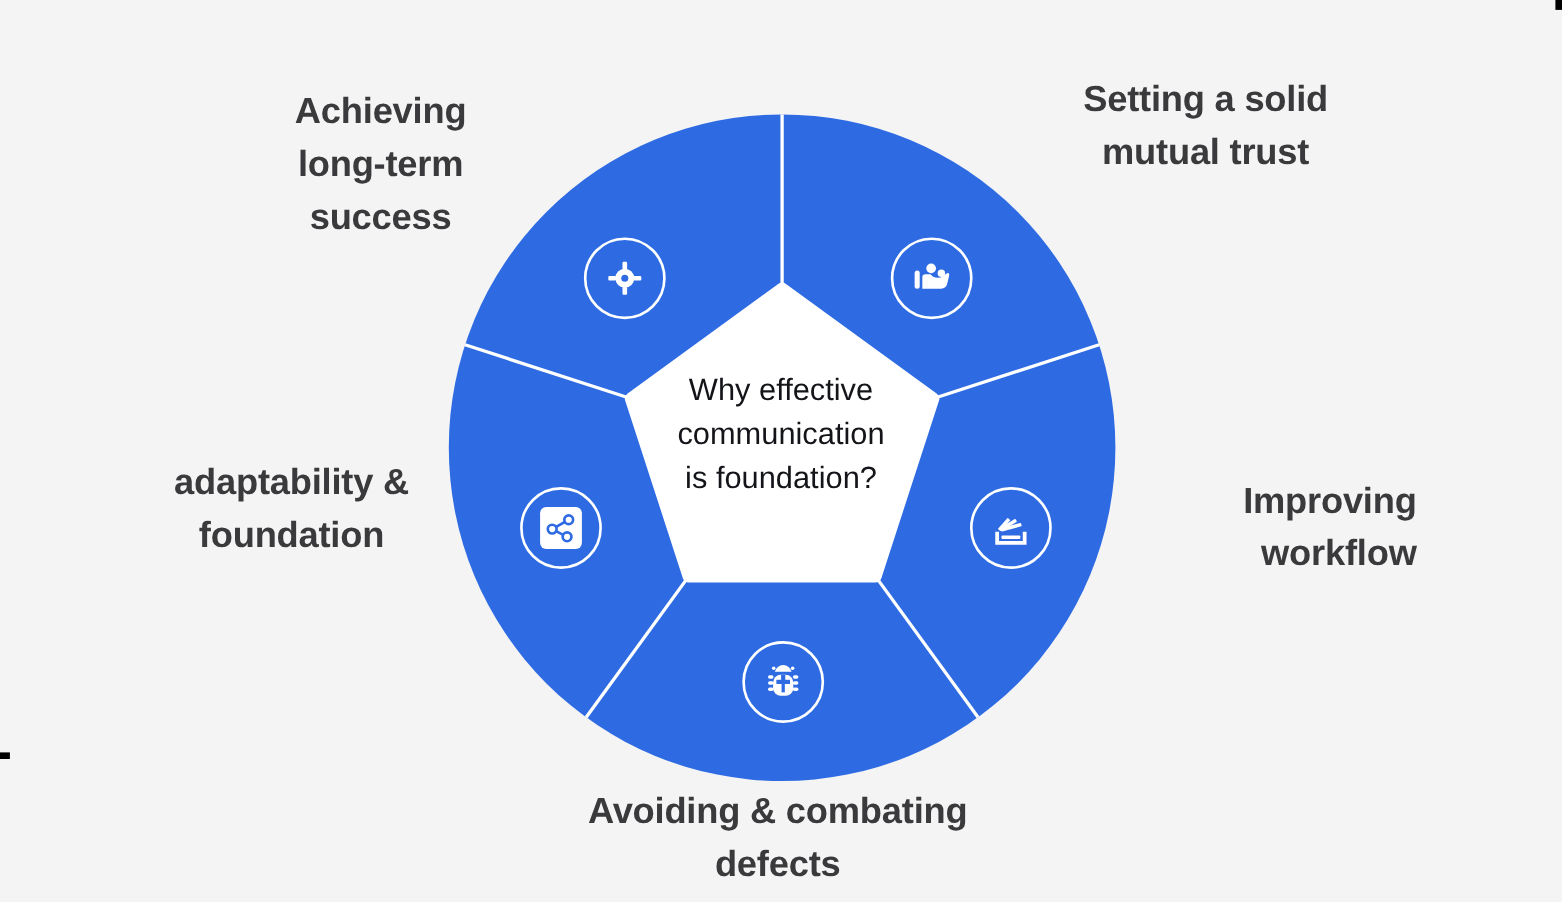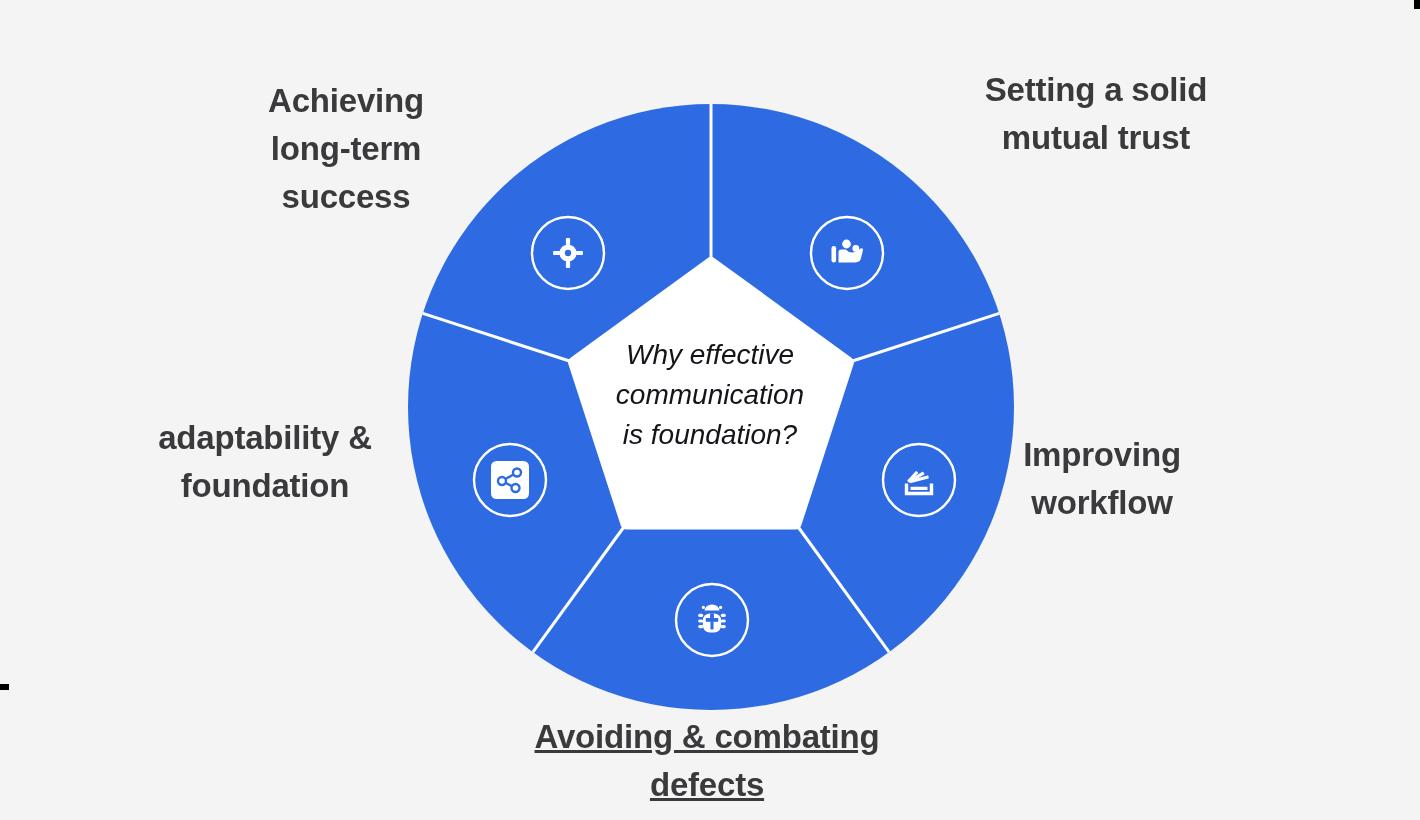--- a/index.html
+++ b/index.html
@@ -36,27 +36,26 @@
     position: absolute;
     left: 710px;
     top: 335px;
     transform: translateX(-50%);
     text-align: center;
     font-size: 28px;
     line-height: 40px;
     font-weight: 400;
     color: #141519;
     white-space: nowrap;
-    font-style: italic;
   }
   .label-tl { left: 346px; top: 77px; }
   .label-tr { left: 1096px; top: 66px; }
-  .label-r  { left: 1102px; top: 431px; }
+  .label-r  { left: 1209px; top: 431px; text-align: right; }
   .label-l  { left: 265px; top: 414px; }
-  .label-b  { left: 707px; top: 713px; text-decoration: underline; }
+  .label-b  { left: 707px; top: 713px; }
   .corner-artifact {
     position: absolute;
     background: #000;
   }
   .artifact-tr { right: 0; top: 0; width: 6px; height: 9px; }
   .artifact-bl { left: 0; bottom: 0; width: 9px; height: 6px; }
 </style>
 </head>
 <body>
 

